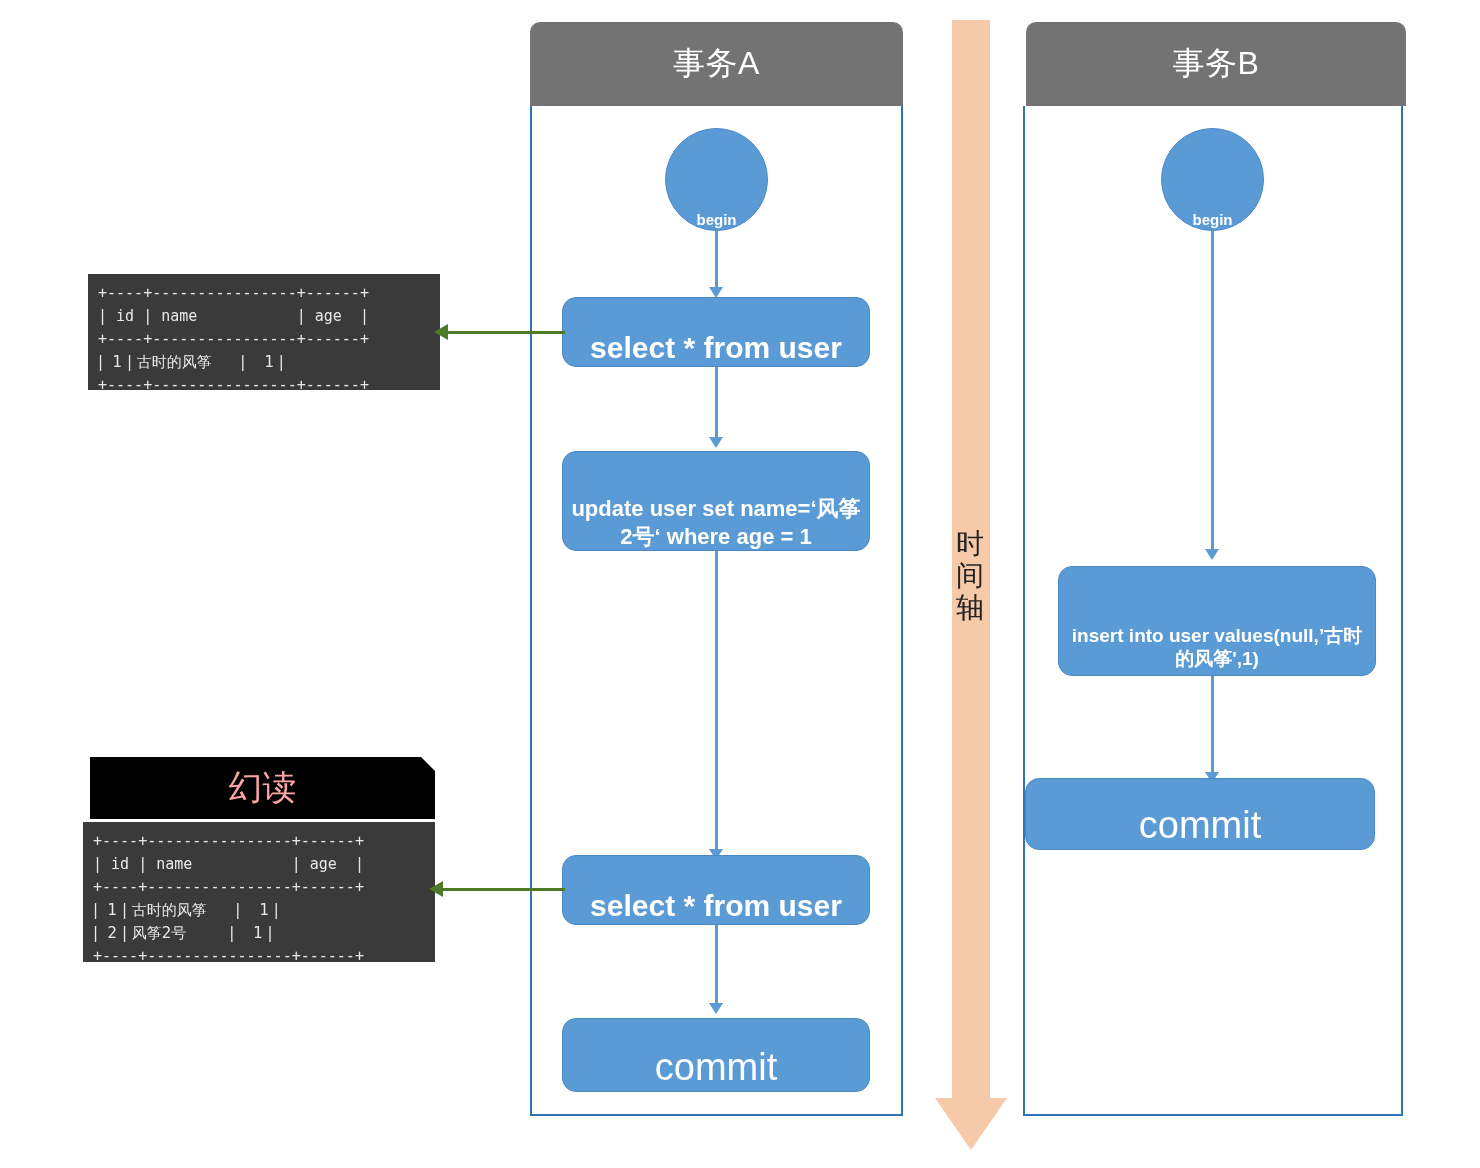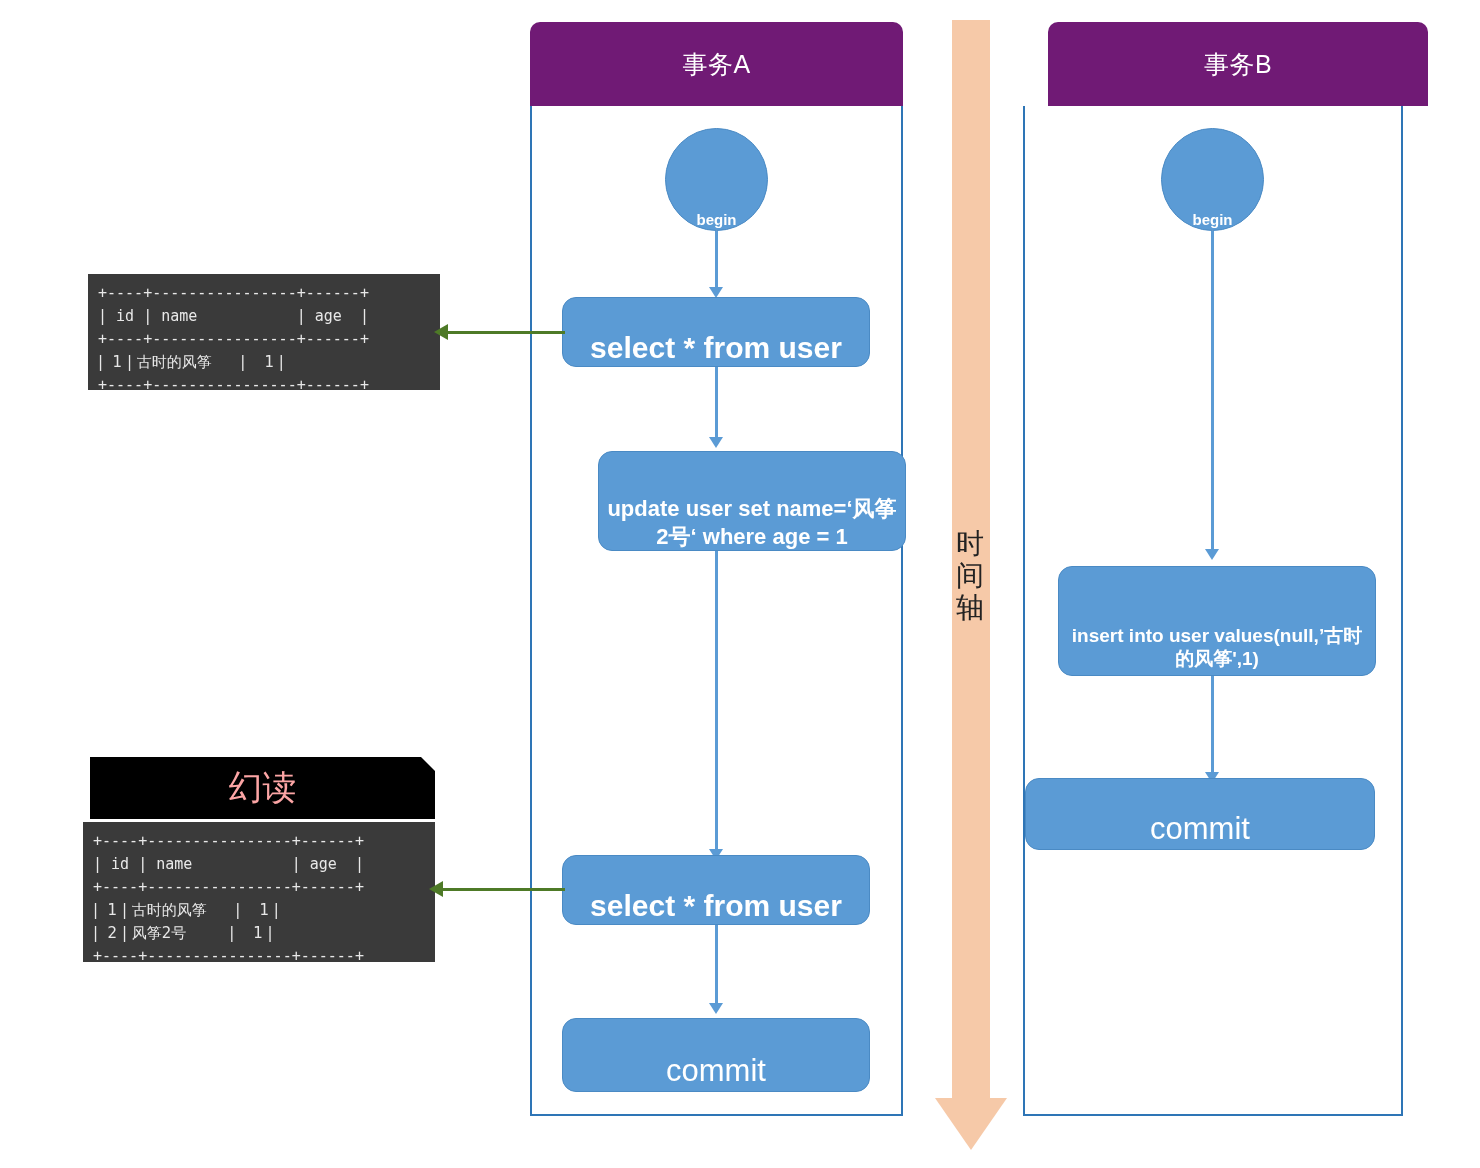--- a/index.html
+++ b/index.html
@@ -22,27 +22,27 @@
   .lane {
     position: absolute;
     box-sizing: border-box;
     border: 2px solid #2E75B6;
     border-top: none;
     background: #ffffff;
   }
   .lane-header {
     position: absolute;
     box-sizing: border-box;
-    background: #701a75;
+    background: #737373;
     border-radius: 10px 10px 0 0;
     color: #ffffff;
     display: flex;
     align-items: center;
     justify-content: center;
-    font-size: 25px;
+    font-size: 32px;
     letter-spacing: 0.5px;
   }
 
   
   .node {
     position: absolute;
     box-sizing: border-box;
     background: #5B9BD5;
     color: #ffffff;
     display: flex;
@@ -59,24 +59,23 @@
     font-weight: bold;
     font-size: 15px;
   }
   .node.sql {
     font-size: 30px;
     padding: 0 10px;
   }
   .node.sql-multi {
     font-size: 22px;
     padding: 0 8px;
-    margin-left: 36px;
   }
   .node.commit {
-    font-size: 31px;
+    font-size: 38px;
     font-weight: normal;
   }
   .node.insert {
     font-size: 19px;
     padding: 4px 10px;
   }
 
   
   .conn {
     position: absolute;
@@ -194,21 +193,21 @@
     <span>select * from user</span>
   </div>
   <div class="conn" style="left:715px; top:925px; height:84px;"></div>
   <div class="arrowhead" style="left:709px; top:1003px;"></div>
 
   <div class="node commit" style="left:562px; top:1018px; width:308px; height:74px;">
     <span>commit</span>
   </div>
 
   <div class="lane" style="left:1023px; top:106px; width:380px; height:1010px;"></div>
-  <div class="lane-header" style="left:1048px; top:22px; width:380px; height:84px;">
+  <div class="lane-header" style="left:1026px; top:22px; width:380px; height:84px;">
     <span>事务B</span>
   </div>
 
   <div class="node circle" style="left:1161px; top:128px; width:103px; height:103px;">
     <span>begin</span>
   </div>
   <div class="conn" style="left:1211px; top:231px; height:324px;"></div>
   <div class="arrowhead" style="left:1205px; top:549px;"></div>
 
   <div class="node insert" style="left:1058px; top:566px; width:318px; height:110px;">

